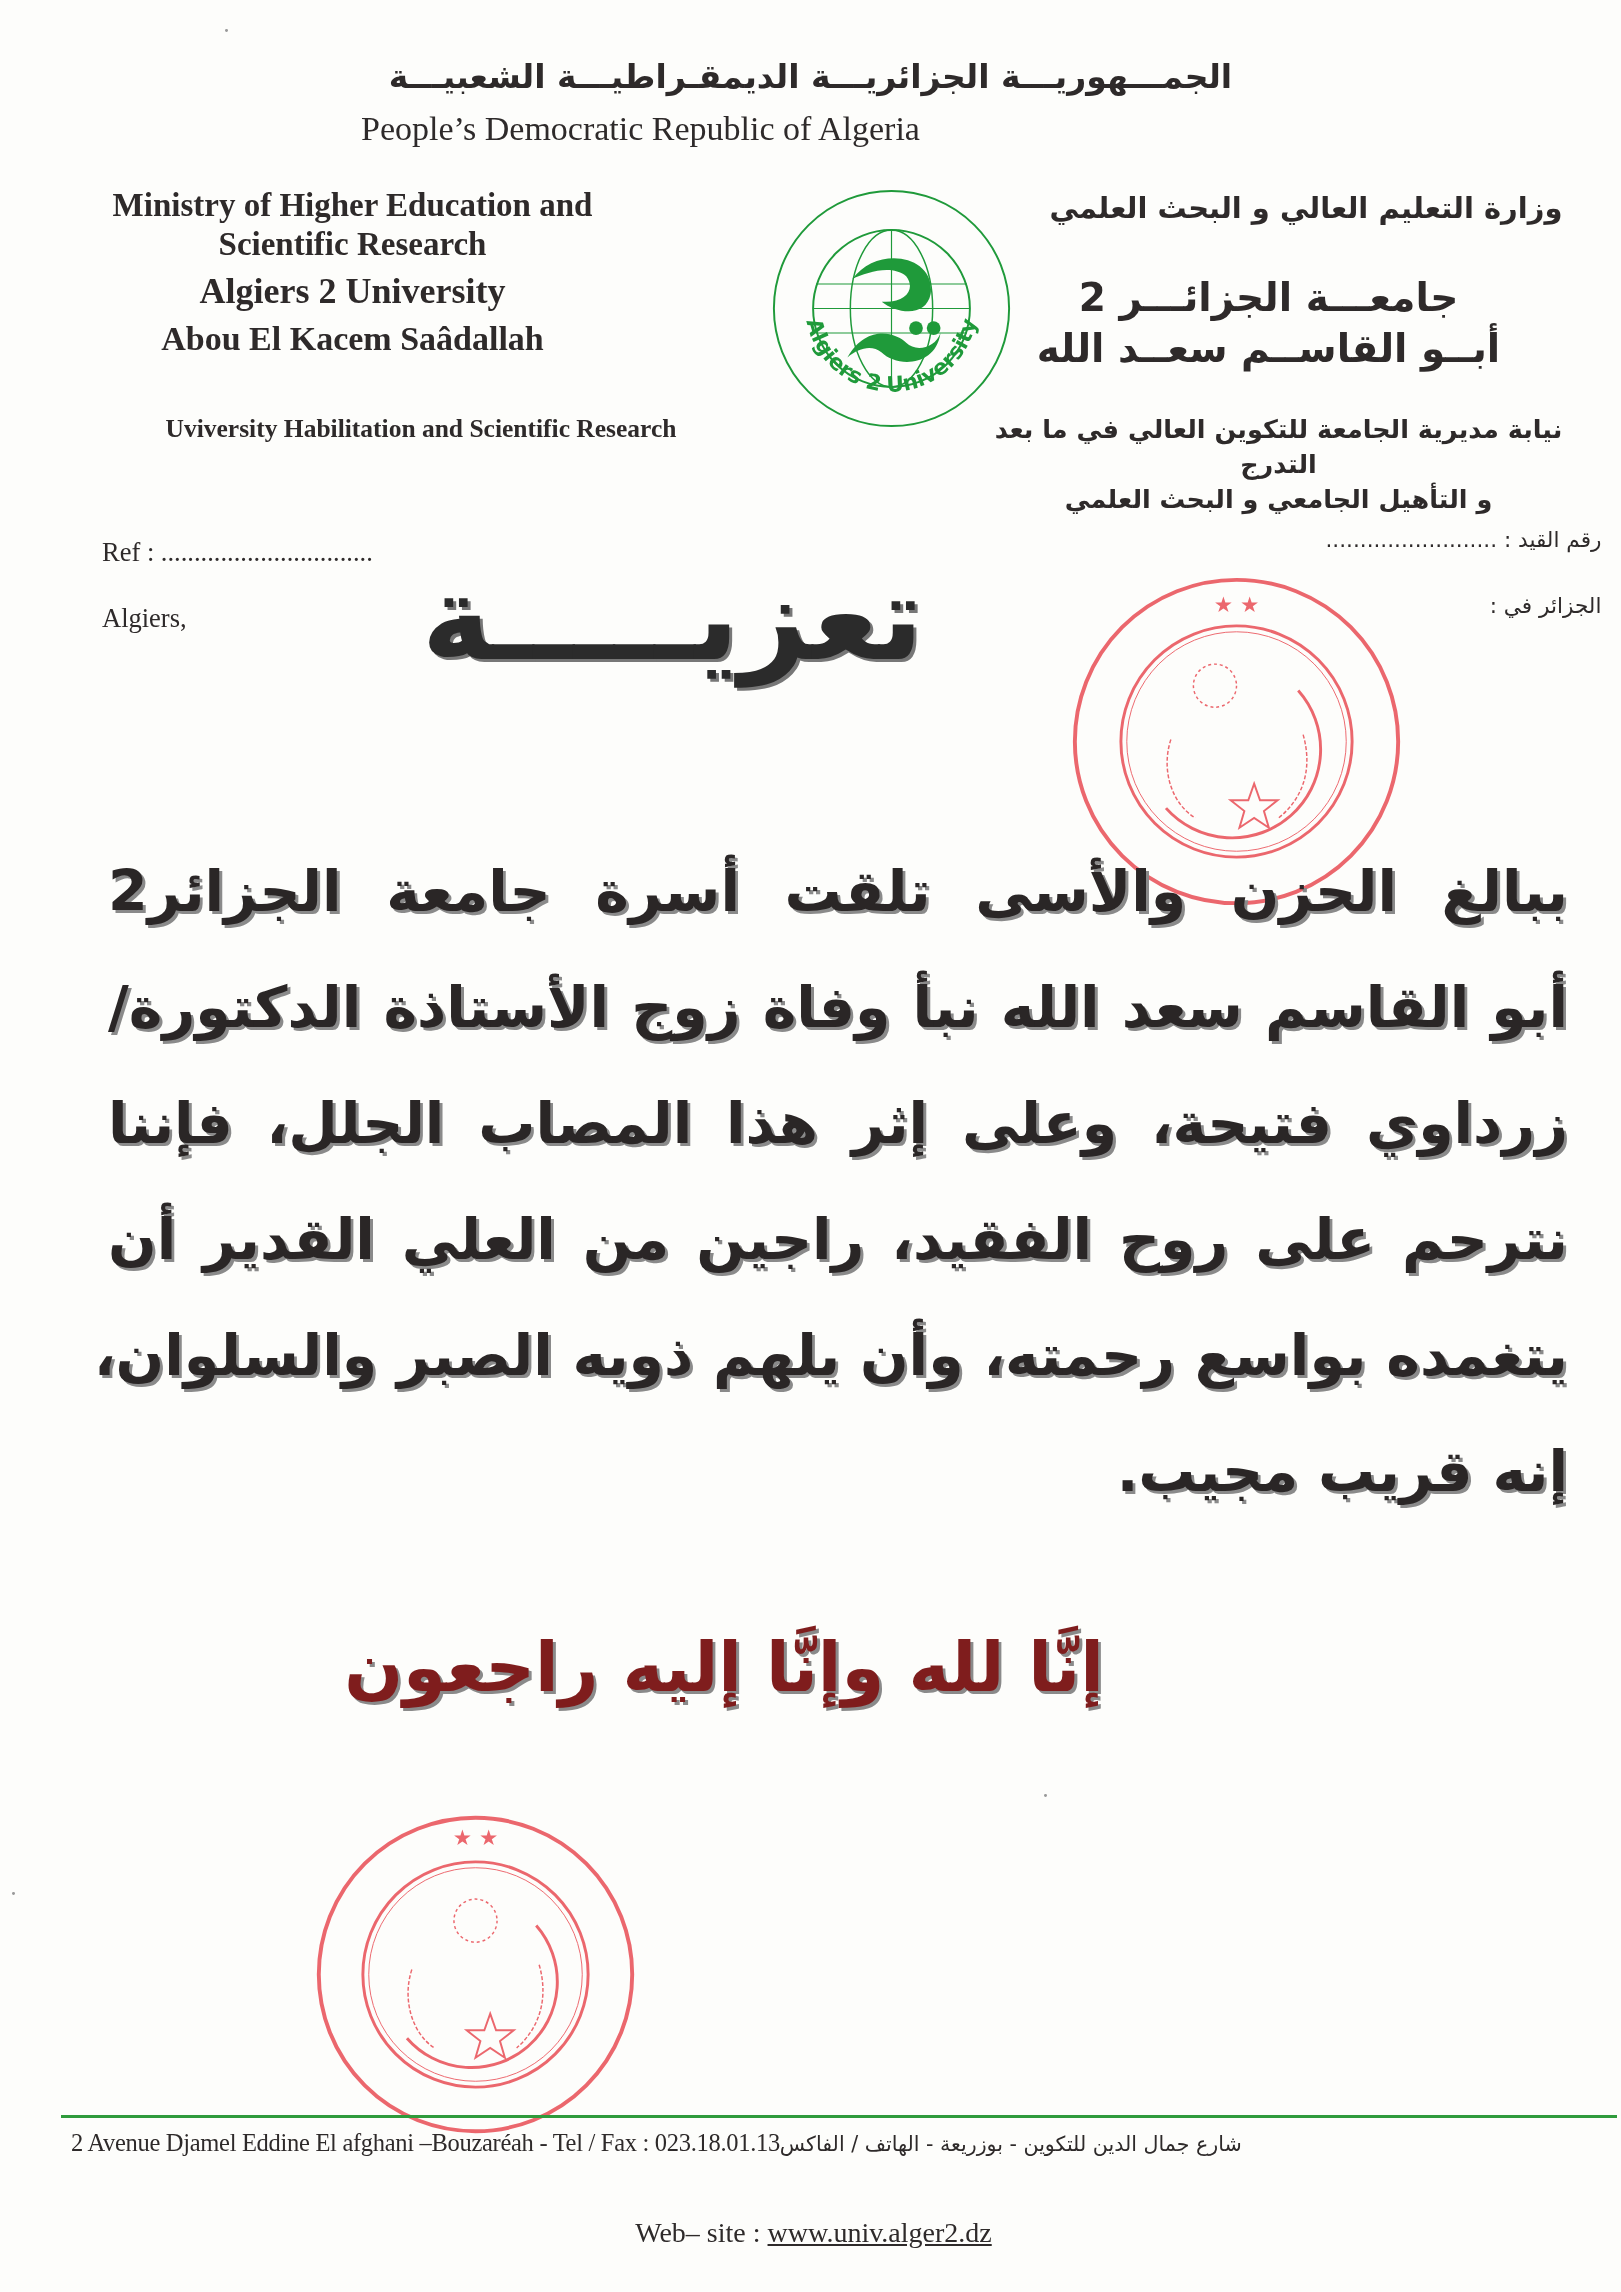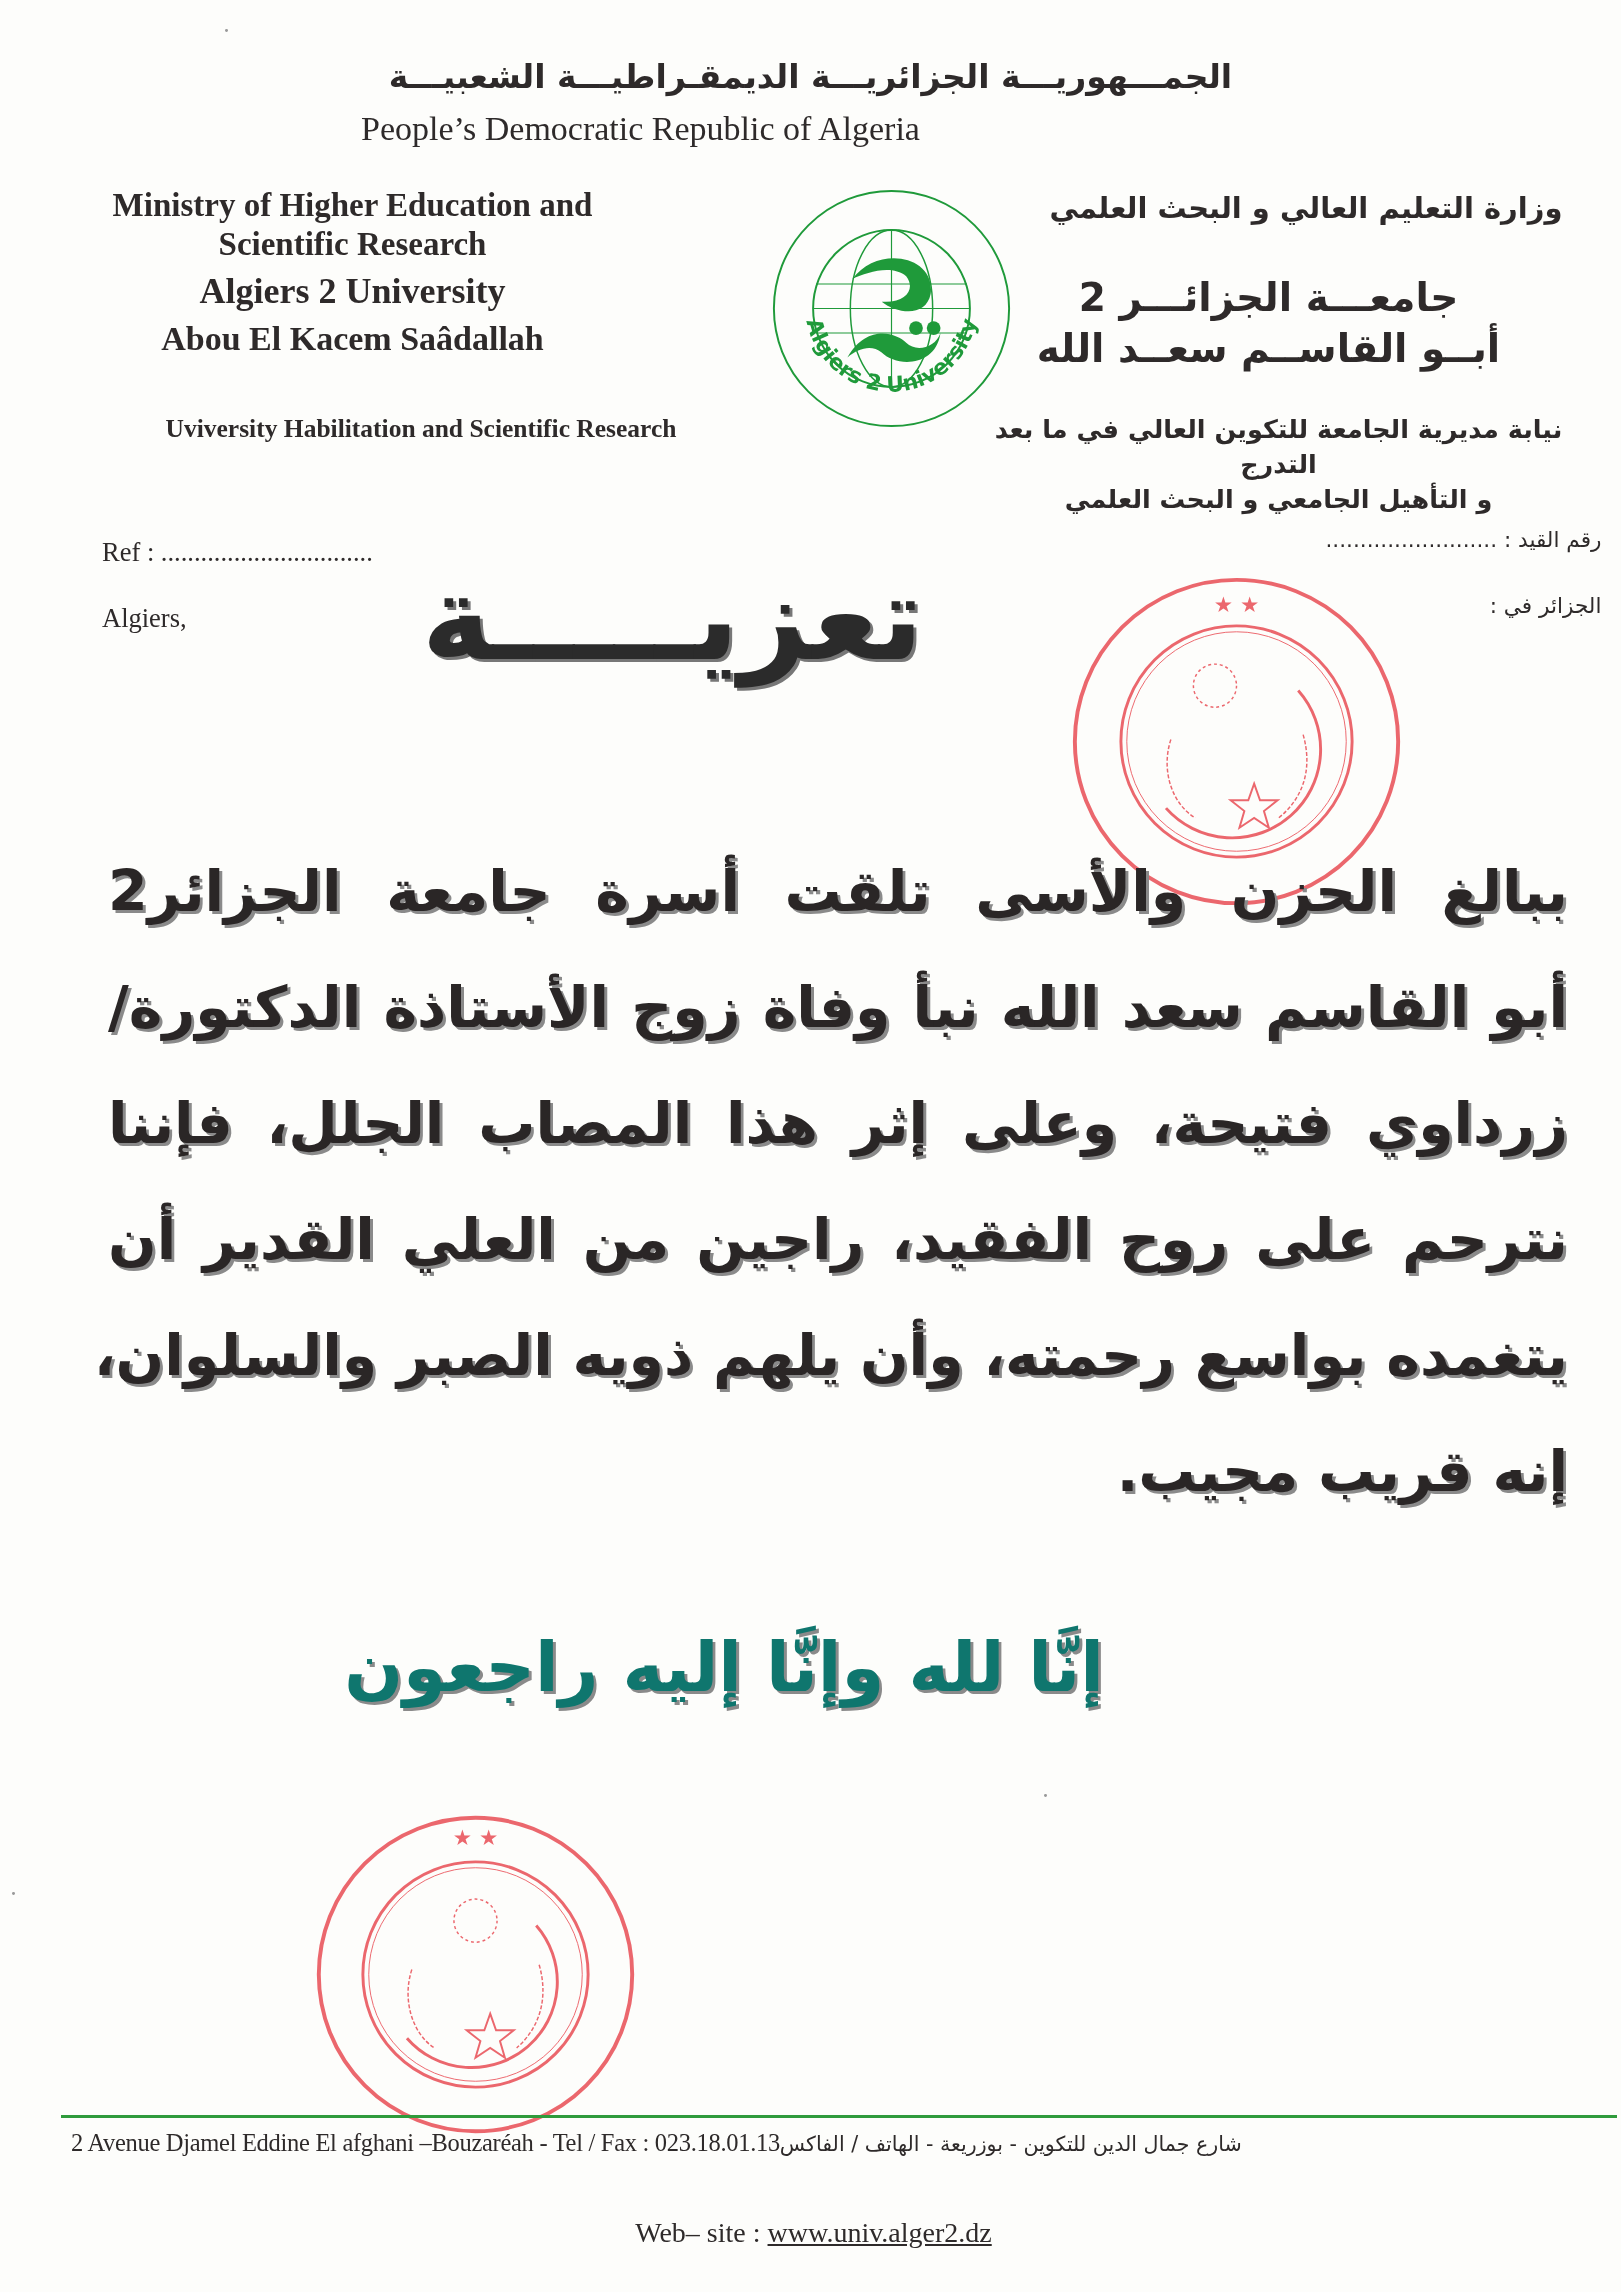--- a/index.html
+++ b/index.html
@@ -43,21 +43,21 @@
     .stamp { opacity: 0.82; }
     #stamp-top { top: 573px; left: 1068px; width: 338px; height: 338px; }
     #stamp-bottom { top: 1808px; left: 309px; width: 333px; height: 333px; }
 
     
     #body-text { top: 833px; left: 108px; width: 1460px; }
     .body-line { font-size: 57px; font-weight: bold; line-height: 116px; text-align: justify; text-align-last: justify;
                  text-shadow: 2.9px 2.9px 0 #8a8a8a; color: #2a2626; white-space: nowrap; }
     .body-line.last { text-align-last: right; }
     #closing { top: 1627px; left: 0; width: 1448px; text-align: center; font-size: 69px; font-weight: bold;
-               text-shadow: 2.9px 2.9px 0 #8a8a8a; color: #0f766e; }
+               text-shadow: 2.9px 2.9px 0 #8a8a8a; color: #7f1d1d; }
 
     
     #footer-rule { top: 2115px; left: 61px; width: 1556px; height: 2.9px; background: #2f9b3c; }
     #footer-addr { top: 2129px; left: 71px; width: 1539px; display: flex; justify-content: flex-start; align-items: baseline; }
     #footer-addr .en { font-size: 24.5px; letter-spacing: -0.3px; }
     #footer-addr .ar { font-size: 20.6px; }
     #website { top: 2217px; left: 3px; width: 1621px; text-align: center; font-size: 28px; }
     #website a { color: #2e2a2a; text-decoration: underline; }
 
     .speck { position: absolute; width: 2.9px; height: 2.9px; border-radius: 50%; background: #999; }

